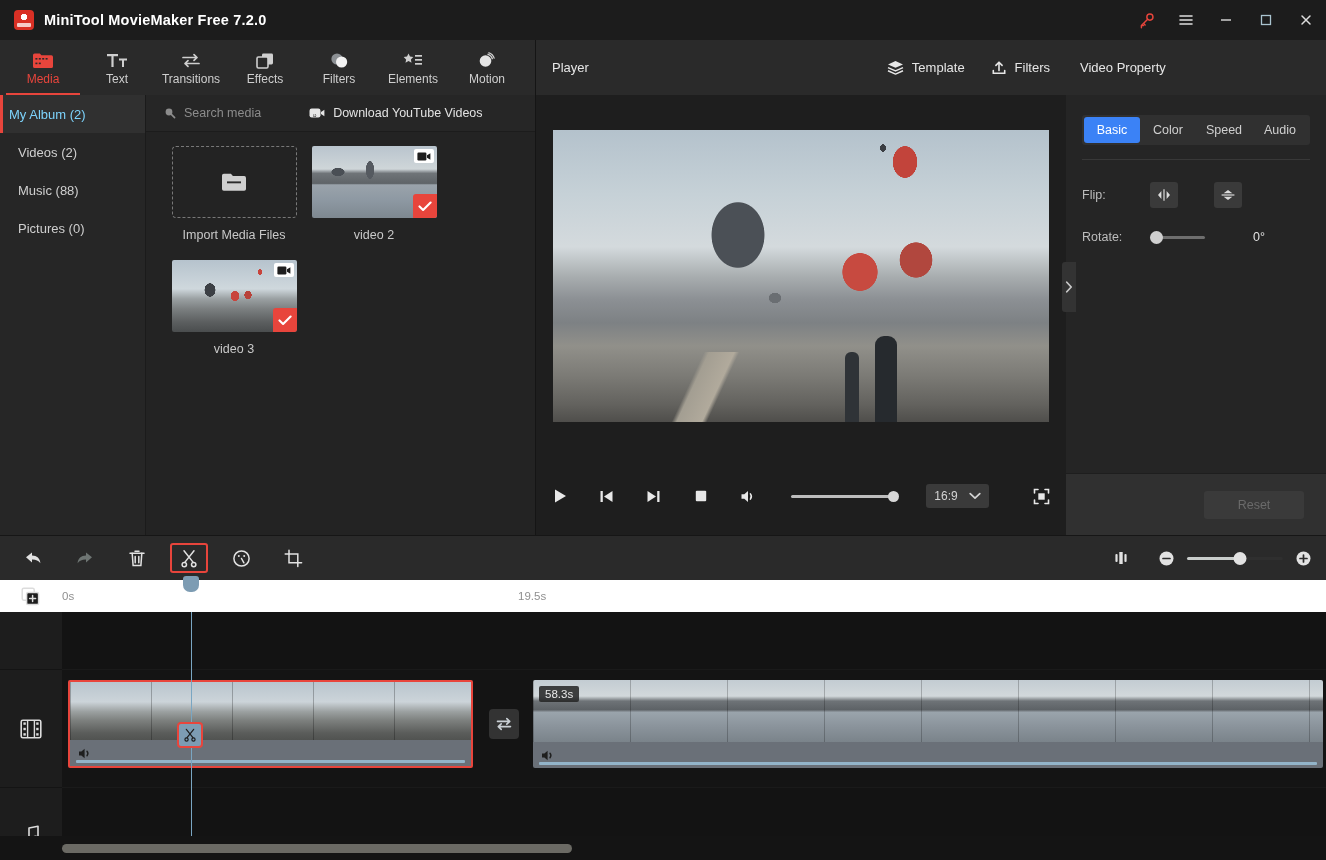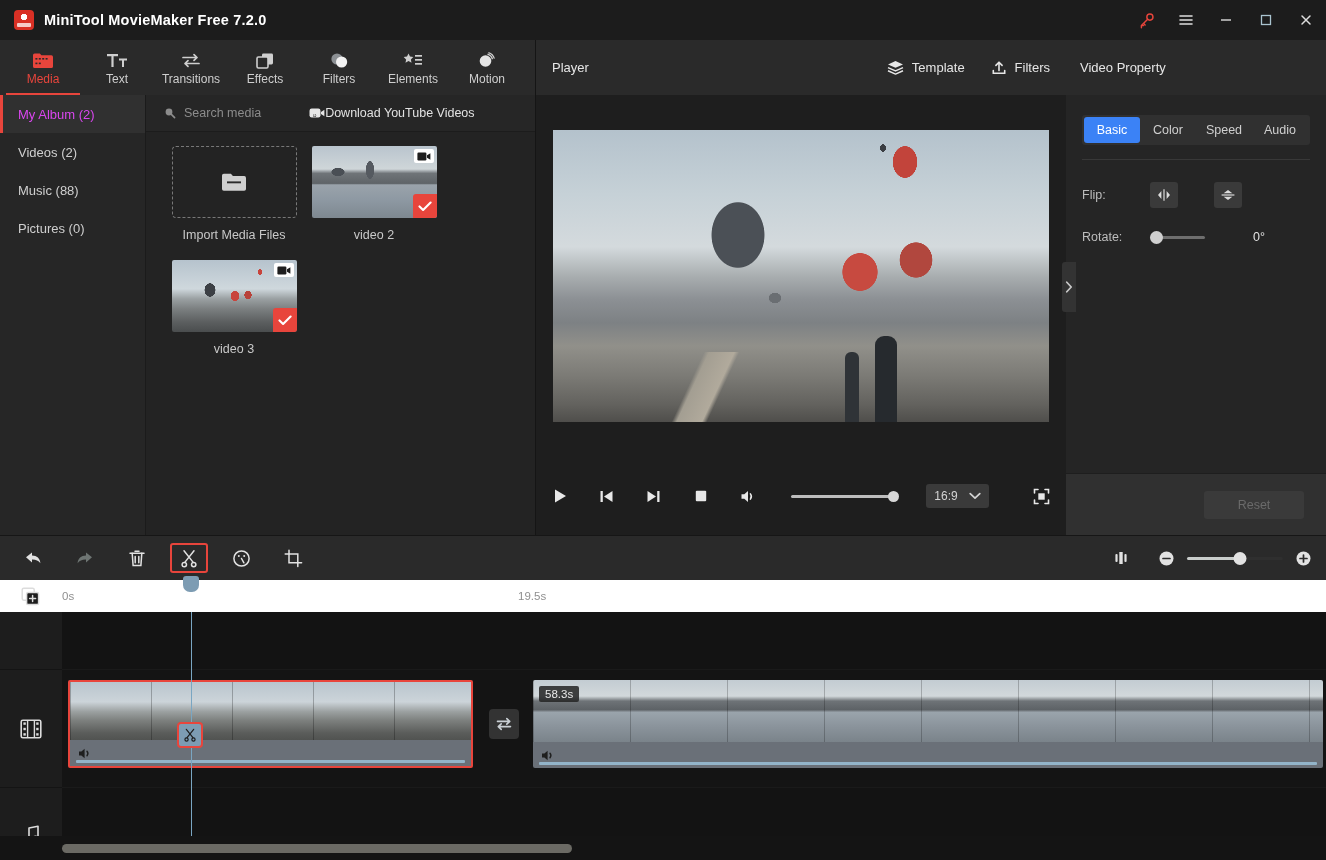--- a/index.html
+++ b/index.html
@@ -30,28 +30,28 @@
   .leftcol { width:536px; flex:0 0 536px; background:#232323; display:flex; flex-direction:column; border-right:1px solid #151515;}
   .ribbon { height:55px; flex:0 0 55px; background:#2a2a2a; display:flex; align-items:center; padding:0 6px; }
   .ribbon-item { width:74px; height:55px; display:flex; flex-direction:column; align-items:center; justify-content:center; gap:3px; color:#cfcfcf; cursor:default; }
   .ribbon-item .r-label{ font-size:12px; line-height:12px; }
   .ribbon-item.active { color:#e8453c; position:relative; }
   .ribbon-item.active::after{ content:""; position:absolute; left:0; bottom:0; width:100%; height:2px; background:#e8453c; }
 
   .leftbody { flex:1; display:flex; min-height:0; }
   .cats { width:146px; flex:0 0 146px; background:#262626; padding-top:0; border-right:1px solid #1b1b1b;}
   .cat { height:38px; display:flex; align-items:center; padding-left:18px; font-size:13px; color:#cfcfcf; cursor:default; position:relative;}
-  .cat.active { background:#303030; color:#d946ef; }
+  .cat.active { background:#303030; color:#7dd3fc;padding-left:9px; }
   .cat.active::before{ content:""; position:absolute; left:0; top:0; width:3px; height:100%; background:#e8453c; }
 
   .mediapane { flex:1; background:#232323; display:flex; flex-direction:column; min-width:0;}
   .mediabar { height:37px; flex:0 0 37px; display:flex; align-items:center; background:#262626; border-bottom:1px solid #1c1c1c; }
   .searchbox { display:flex; align-items:center; gap:8px; margin-left:18px; }
   .searchbox .ph{ color:#8c8c8c; font-size:12.5px; }
-  .ytbtn { display:flex; align-items:center; margin-left:48px; color:#e2e2e2; font-size:12.5px; cursor:default;}
+  .ytbtn { display:flex; align-items:center; gap:8px; margin-left:48px; color:#e2e2e2; font-size:12.5px; cursor:default;}
 
   .grid { flex:1; padding:14px 0 0 18px; display:flex; flex-wrap:wrap; align-content:flex-start; gap:0; overflow:hidden; }
   .cell { width:140px; margin:0 0 18px 0; display:flex; flex-direction:column; align-items:center; }
   .cell + .cell { margin-left:0; }
   .importbox { width:125px; height:72px; border:1px dashed #787878; border-radius:4px; display:flex; align-items:center; justify-content:center; cursor:default;}
   .cell-label{ margin-top:10px; font-size:12.5px; color:#c9c9c9; text-align:center;}
   .thumb { width:125px; height:72px; border-radius:2px; overflow:hidden; position:relative; }
   .badge-cam { position:absolute; right:3px; top:3px; width:20px; height:14px; background:#fff; border-radius:2px; display:flex; align-items:center; justify-content:center;}
   .badge-check { position:absolute; right:0px; bottom:0px; width:24px; height:24px; background:#e8453c; border-radius:3px 0 2px 0; display:flex; align-items:center; justify-content:center;}
 

